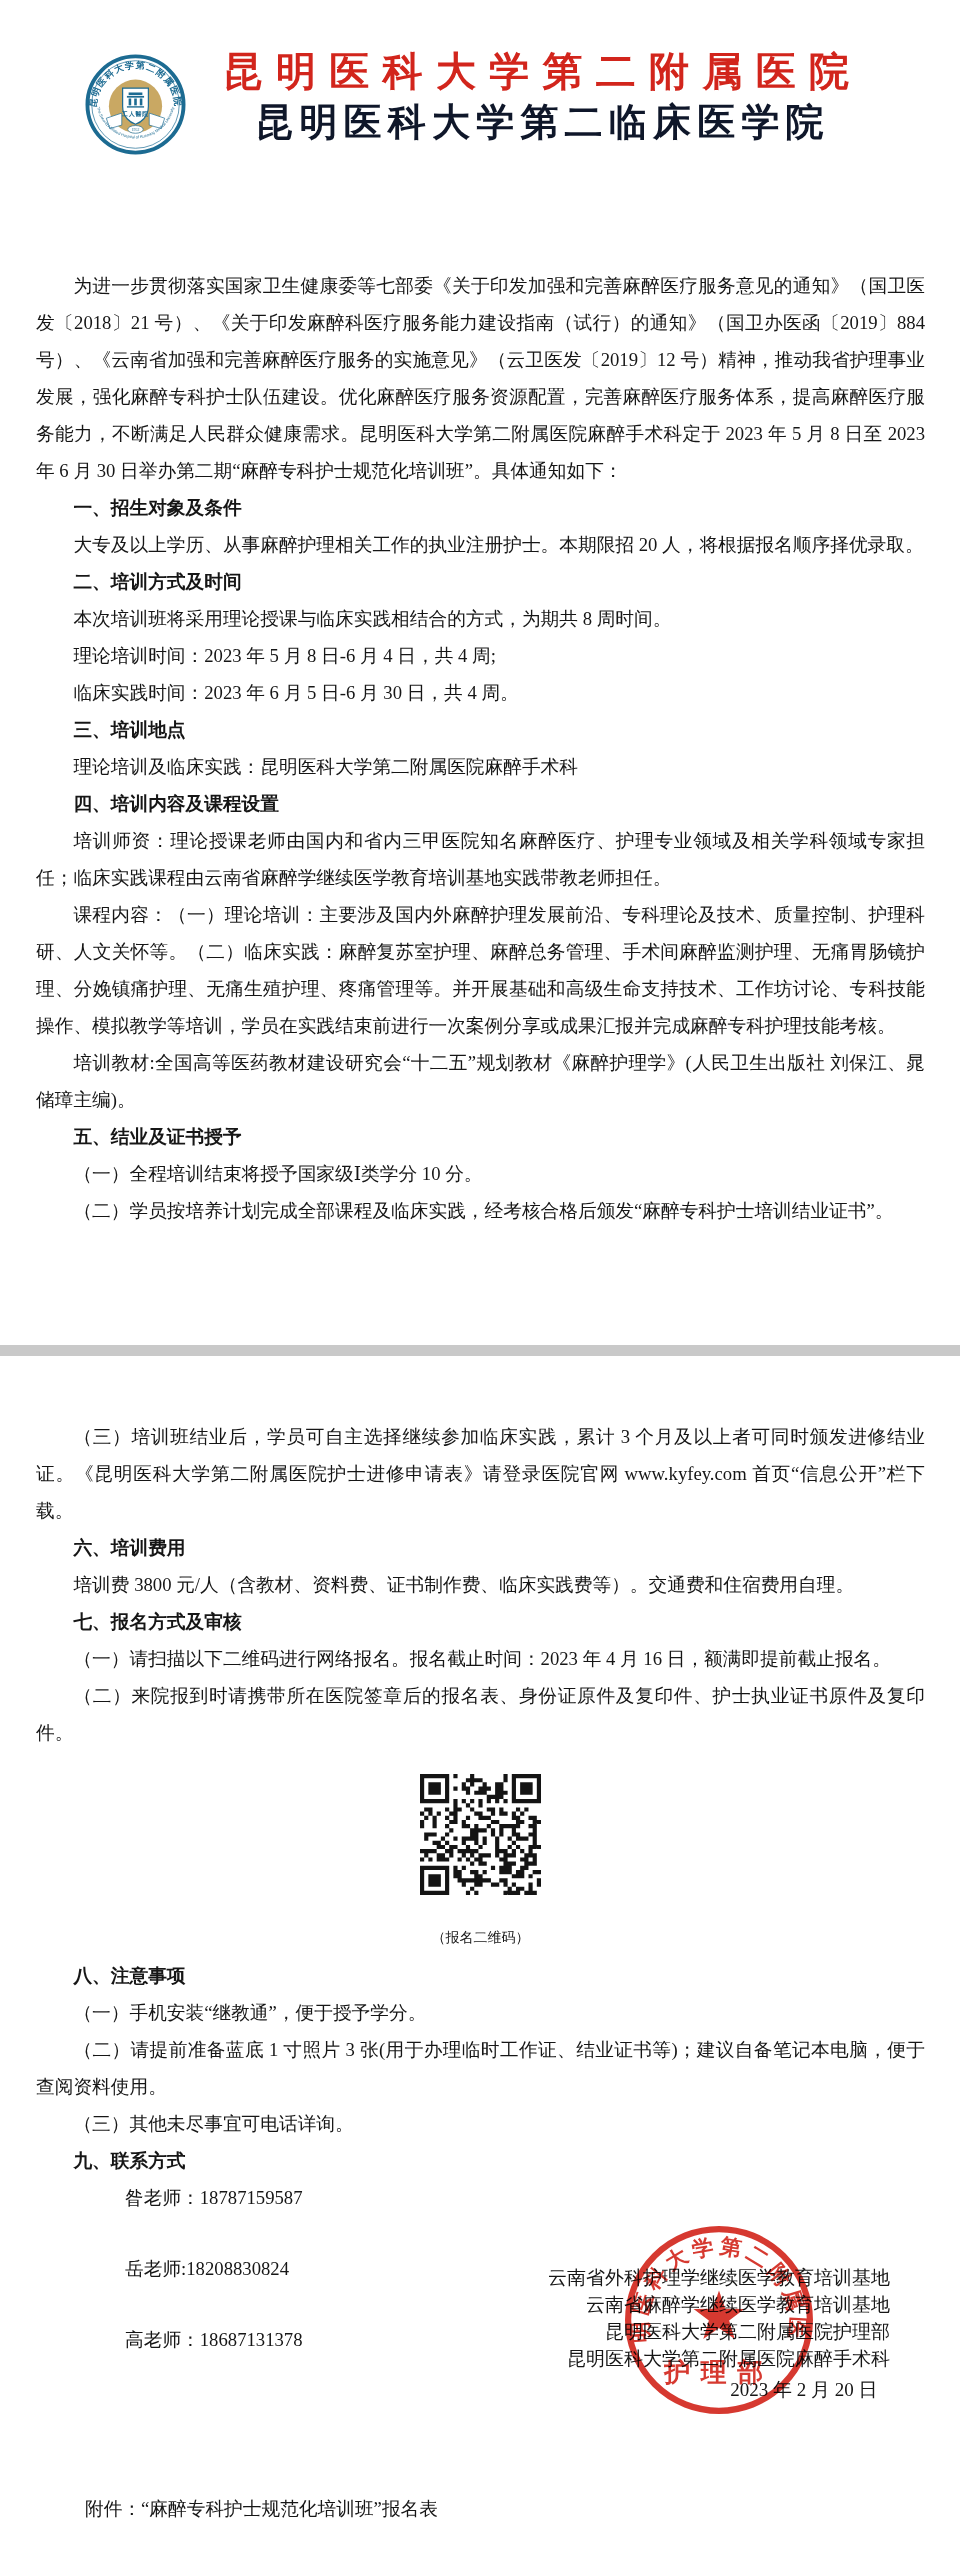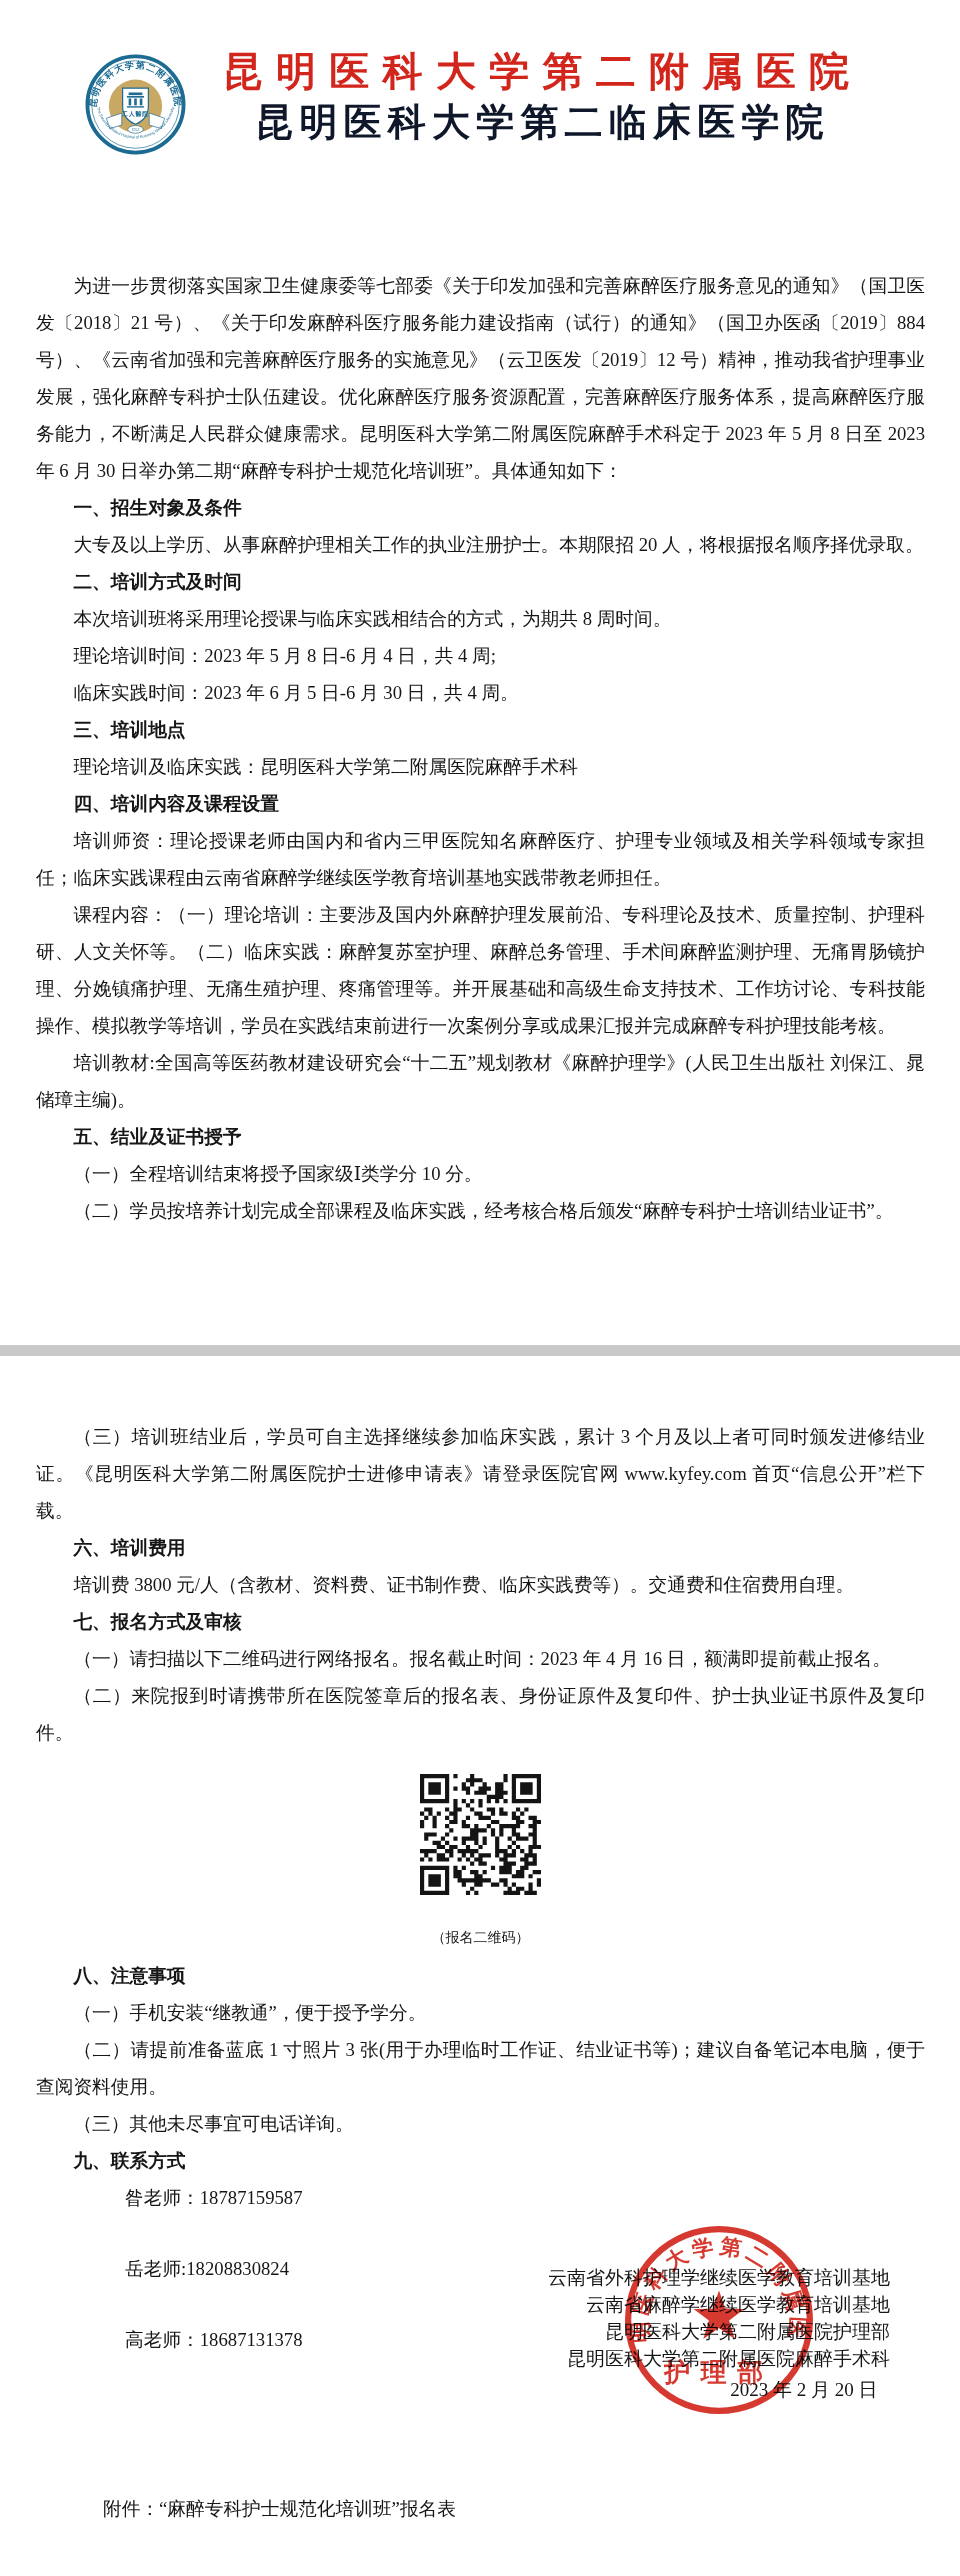--- a/index.html
+++ b/index.html
@@ -40,21 +40,21 @@
   .qrwrap svg { display:inline-block; }
   .qrcap { font-size:14px; line-height:37px; margin-top:19.6px; margin-bottom:1.8px; }
   
   .pagebar { position:absolute; top:1345px; left:0; width:100%; height:10.7px; }
   
   .footer { position:absolute; top:2264px; right:71px; text-align:right; }
   .footer div { font-size:19px; line-height:27px; white-space:nowrap; }
   .footer .date { margin-top:4.4px; padding-right:12.5px; }
   .seal { position:absolute; left:621px; top:2222px; width:196px; height:196px;
           mix-blend-mode:multiply; opacity:.92; pointer-events:none; }
-  .attachment { position:absolute; left:103px; top:2496px; font-size:18.7px; }
+  .attachment { position:absolute; left:85px; top:2496px; font-size:18.7px; }
 </style>
 </head>
 <body>
 
 <div class="page">
 
   <div class="header">
     <svg class="logo" viewBox="0 0 120 120">
       <circle cx="60" cy="60" r="56" fill="#ffffff" stroke="#1c6b92" stroke-width="4.5"></circle>
       <circle cx="60" cy="60" r="51" fill="#ffffff" stroke="#1c6b92" stroke-width="0.8"></circle>

